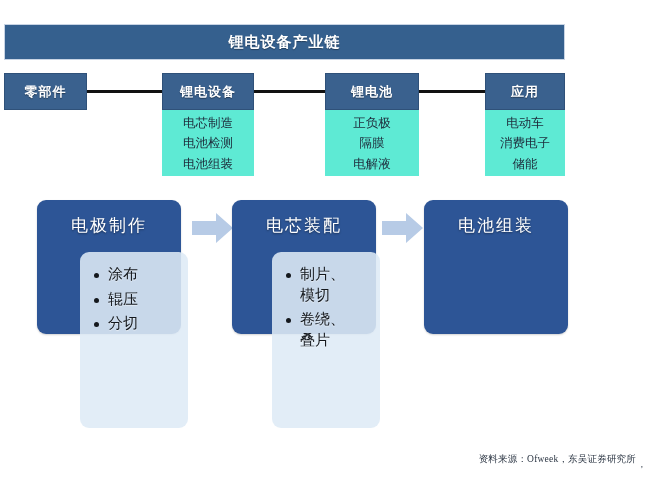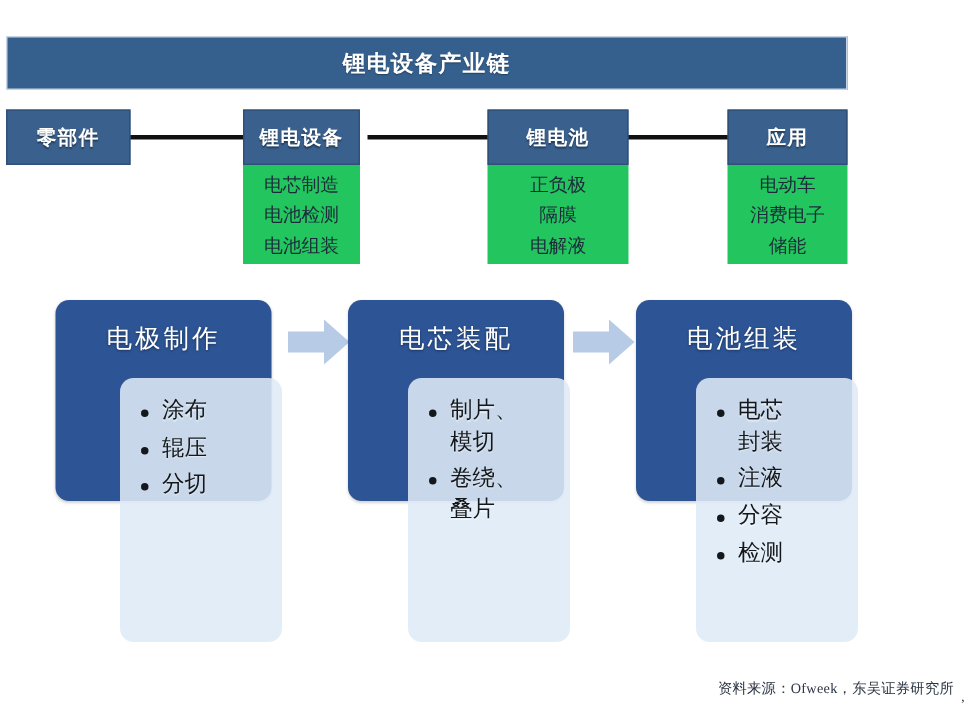--- a/index.html
+++ b/index.html
@@ -32,21 +32,21 @@
   .chain-box{position:absolute;}
   .chain-head{
     background:#3a618e;
     border:1px solid #2f5179;
     box-sizing:border-box;
     display:flex;align-items:center;justify-content:center;
     color:#ffffff;font-size:13px;font-weight:bold;letter-spacing:1px;
     text-shadow:0 1px 1px rgba(0,0,0,.4);
   }
   .chain-body{
-    background:#22c55e;
+    background:#5eead4;
     box-sizing:border-box;
     display:flex;flex-direction:column;align-items:center;justify-content:flex-start;
     padding-top:3px;
     color:#1d2a3a;font-size:12.5px;line-height:1.62;text-align:right;
   }
   .chain-body span{display:block;white-space:nowrap;}
 
   
   .proc-dark{
     position:absolute;
@@ -108,21 +108,21 @@
   </div>
 
   <div class="chain-line" style="left:86px;top:90px;width:78px;"></div>
   <div class="chain-line" style="left:245px;top:90px;width:81px;"></div>
   <div class="chain-line" style="left:406px;top:90px;width:80px;"></div>
 
   <div class="chain-box" style="left:4px;top:73px;width:83px;text-align:right;">
     <div class="chain-head" style="height:37px;">零部件</div>
   </div>
 
-  <div class="chain-box" style="left:162px;top:73px;width:78px;">
+  <div class="chain-box" style="left:162px;top:73px;width:92px;">
     <div class="chain-head" style="height:37px;">锂电设备</div>
     <div class="chain-body" style="height:66px;">
       <span>电芯制造</span>
       <span>电池检测</span>
       <span>电池组装</span>
     </div>
   </div>
 
   <div class="chain-box" style="left:325px;top:73px;width:94px;">
     <div class="chain-head" style="height:37px;">锂电池</div>
@@ -173,26 +173,17 @@
 
   <div class="arrow" style="left:382px;top:212px;">
     <svg width="42" height="32" viewBox="0 0 42 32" aria-hidden="true">
       <path d="M0 9 L24 9 L24 1 L41 16 L24 31 L24 23 L0 23 Z" fill="#b7cbe6"></path>
     </svg>
   </div>
 
   <div class="proc-dark" style="left:424px;top:200px;width:144px;height:134px;">
     <div class="ph">电池组装</div>
   </div>
-  <div class="proc-light" style="left:464px;top:252px;width:108px;height:176px;">
-    <ul class="proc-list">
-      <li>电芯
-封装</li>
-      <li>注液</li>
-      <li>分容</li>
-      <li>检测</li>
-    </ul>
-  </div>
 
   <div class="src">资料来源：Ofweek，东吴证券研究所</div>
   <div class="src-dot">,</div>
 
 </div>
 
 </body></html>

